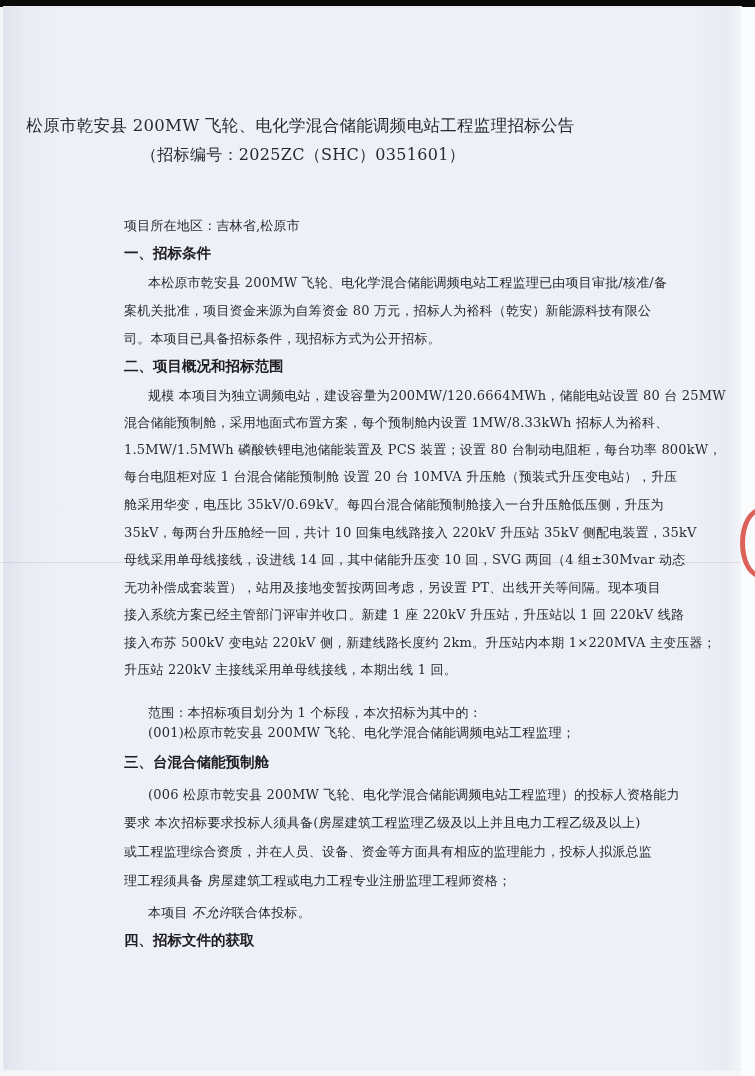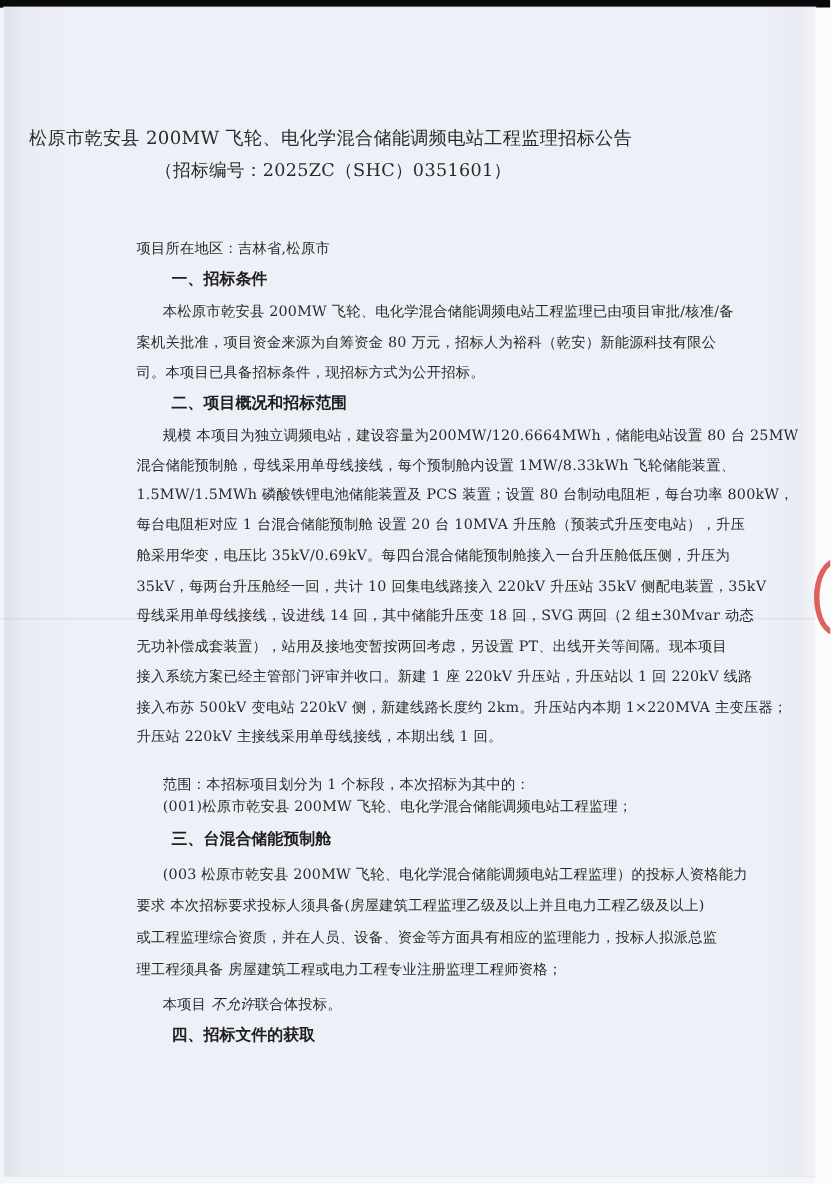--- a/index.html
+++ b/index.html
@@ -84,21 +84,20 @@
     }
     .indent { left: 148px; }
     .heading {
       position: absolute;
       left: 124px;
       font-family: "DejaVu Sans", "Liberation Sans", sans-serif;
       font-weight: bold;
       font-size: 14.5px;
       white-space: nowrap;
       color: #1e1e22;
-      margin-left: 32px;
     }
     .ital { font-style: italic; }
   </style>
 </head>
 <body>
 
 <div class="frame">
   <div class="top-bar"></div>
   <div class="page"></div>
   <div class="right-margin"></div>
@@ -111,35 +110,35 @@
 
     <div class="line" style="top:217px">项目所在地区：吉林省,松原市</div>
 
     <div class="heading" style="top:244px">一、招标条件</div>
     <div class="line indent" style="top:274px">本松原市乾安县 200MW 飞轮、电化学混合储能调频电站工程监理已由项目审批/核准/备</div>
     <div class="line" style="top:302px">案机关批准，项目资金来源为自筹资金 80 万元，招标人为裕科（乾安）新能源科技有限公</div>
     <div class="line" style="top:330px">司。本项目已具备招标条件，现招标方式为公开招标。</div>
 
     <div class="heading" style="top:357px">二、项目概况和招标范围</div>
     <div class="line indent" style="top:387px">规模 本项目为独立调频电站，建设容量为200MW/120.6664MWh，储能电站设置 80 台 25MW</div>
-    <div class="line" style="top:414px">混合储能预制舱，母线采用单母线接线，每个预制舱内设置 1MW/8.33kWh 飞轮储能装置、</div>
+    <div class="line" style="top:414px">混合储能预制舱，采用地面式布置方案，每个预制舱内设置 1MW/8.33kWh 招标人为裕科、</div>
     <div class="line" style="top:441px">1.5MW/1.5MWh 磷酸铁锂电池储能装置及 PCS 装置；设置 80 台制动电阻柜，每台功率 800kW，</div>
     <div class="line" style="top:468px">每台电阻柜对应 1 台混合储能预制舱 设置 20 台 10MVA 升压舱（预装式升压变电站），升压</div>
     <div class="line" style="top:496px">舱采用华变，电压比 35kV/0.69kV。每四台混合储能预制舱接入一台升压舱低压侧，升压为</div>
     <div class="line" style="top:524px">35kV，每两台升压舱经一回，共计 10 回集电线路接入 220kV 升压站 35kV 侧配电装置，35kV</div>
-    <div class="line" style="top:551px">母线采用单母线接线，设进线 14 回，其中储能升压变 18 回，SVG 两回（2 组±30Mvar 动态</div>
+    <div class="line" style="top:551px">母线采用单母线接线，设进线 14 回，其中储能升压变 10 回，SVG 两回（4 组±30Mvar 动态</div>
     <div class="line" style="top:579px">无功补偿成套装置），站用及接地变暂按两回考虑，另设置 PT、出线开关等间隔。现本项目</div>
     <div class="line" style="top:606px">接入系统方案已经主管部门评审并收口。新建 1 座 220kV 升压站，升压站以 1 回 220kV 线路</div>
     <div class="line" style="top:634px">接入布苏 500kV 变电站 220kV 侧，新建线路长度约 2km。升压站内本期 1×220MVA 主变压器；</div>
     <div class="line" style="top:661px">升压站 220kV 主接线采用单母线接线，本期出线 1 回。</div>
     <div class="line indent" style="top:704px">范围：本招标项目划分为 1 个标段，本次招标为其中的：</div>
     <div class="line indent" style="top:724px">(001)松原市乾安县 200MW 飞轮、电化学混合储能调频电站工程监理；</div>
 
     <div class="heading" style="top:753px">三、台混合储能预制舱</div>
-    <div class="line indent" style="top:786px">(003 松原市乾安县 200MW 飞轮、电化学混合储能调频电站工程监理）的投标人资格能力</div>
+    <div class="line indent" style="top:786px">(006 松原市乾安县 200MW 飞轮、电化学混合储能调频电站工程监理）的投标人资格能力</div>
     <div class="line" style="top:814px">要求 本次招标要求投标人须具备(房屋建筑工程监理乙级及以上并且电力工程乙级及以上)</div>
     <div class="line" style="top:843px">或工程监理综合资质，并在人员、设备、资金等方面具有相应的监理能力，投标人拟派总监</div>
     <div class="line" style="top:872px">理工程须具备 房屋建筑工程或电力工程专业注册监理工程师资格；</div>
     <div class="line indent" style="top:904px">
       <span>本项目</span>
       <span class="ital">不允许</span><span>联合体投标。</span>
     </div>
 
     <div class="heading" style="top:931px">四、招标文件的获取</div>
   </div>

